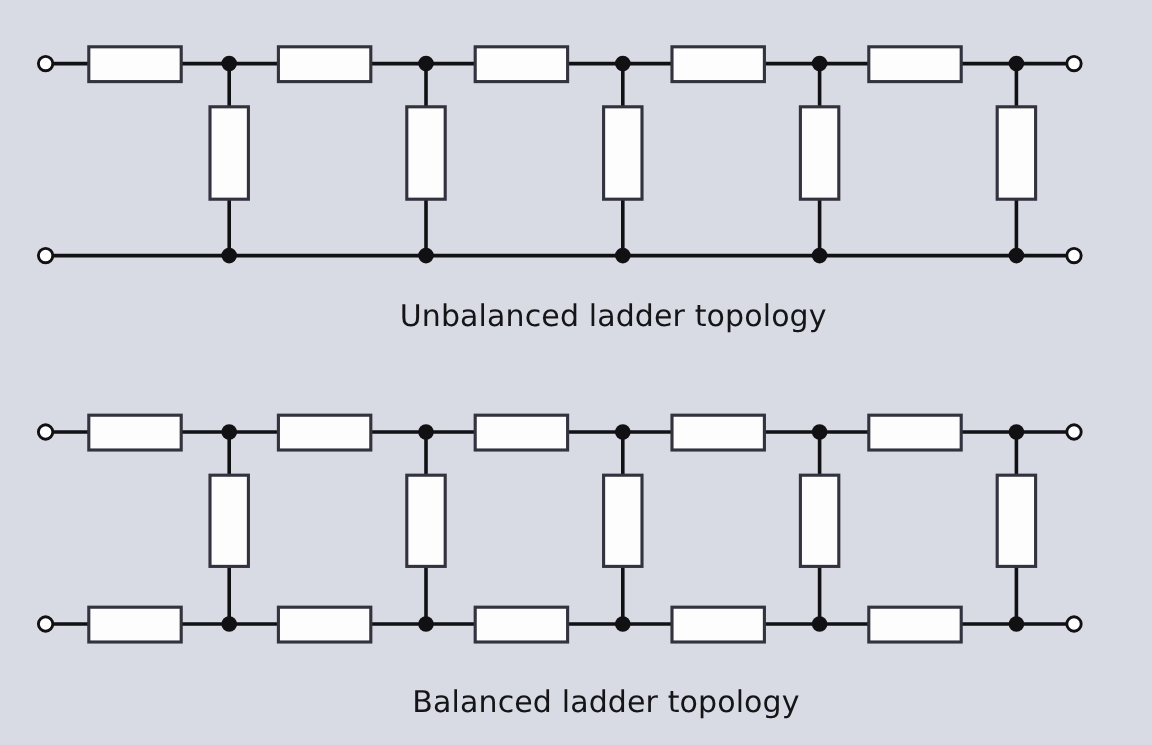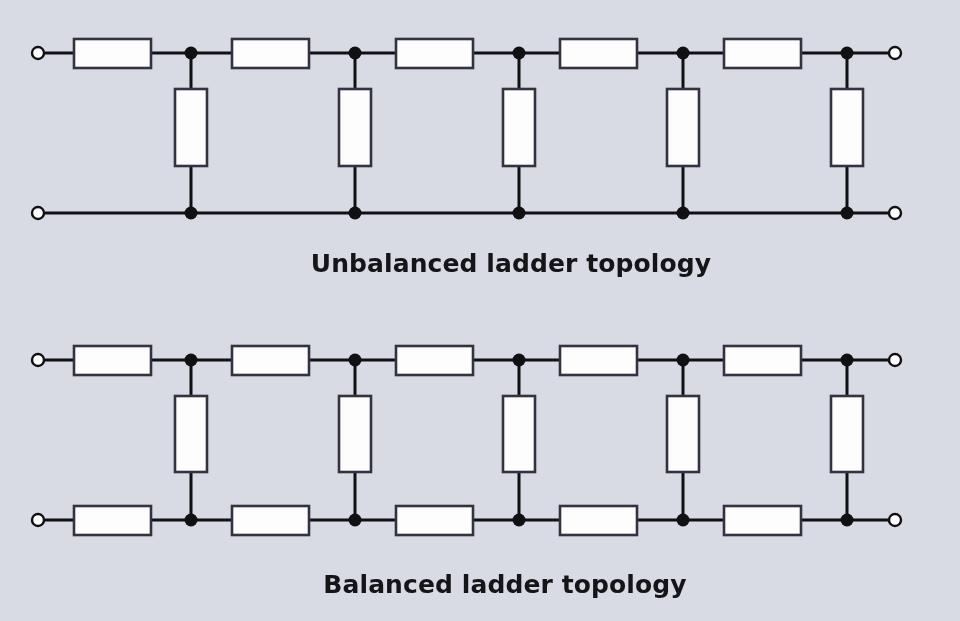--- a/index.html
+++ b/index.html
@@ -12,21 +12,20 @@
     height: 621px;
     background: #d8dae4;
     font-family: "DejaVu Sans", sans-serif;
     overflow: hidden;
   }
   #page {
     position: relative;
     width: 824px;
     height: 621px;
     background: #1d4ed8;
-    font-weight: bold;
   }
   svg.diagram {
     display: block;
     width: 960px;
     height: 621px;
   }
   .wire {
     stroke: #111114;
     stroke-width: 3;
     stroke-linecap: butt;

